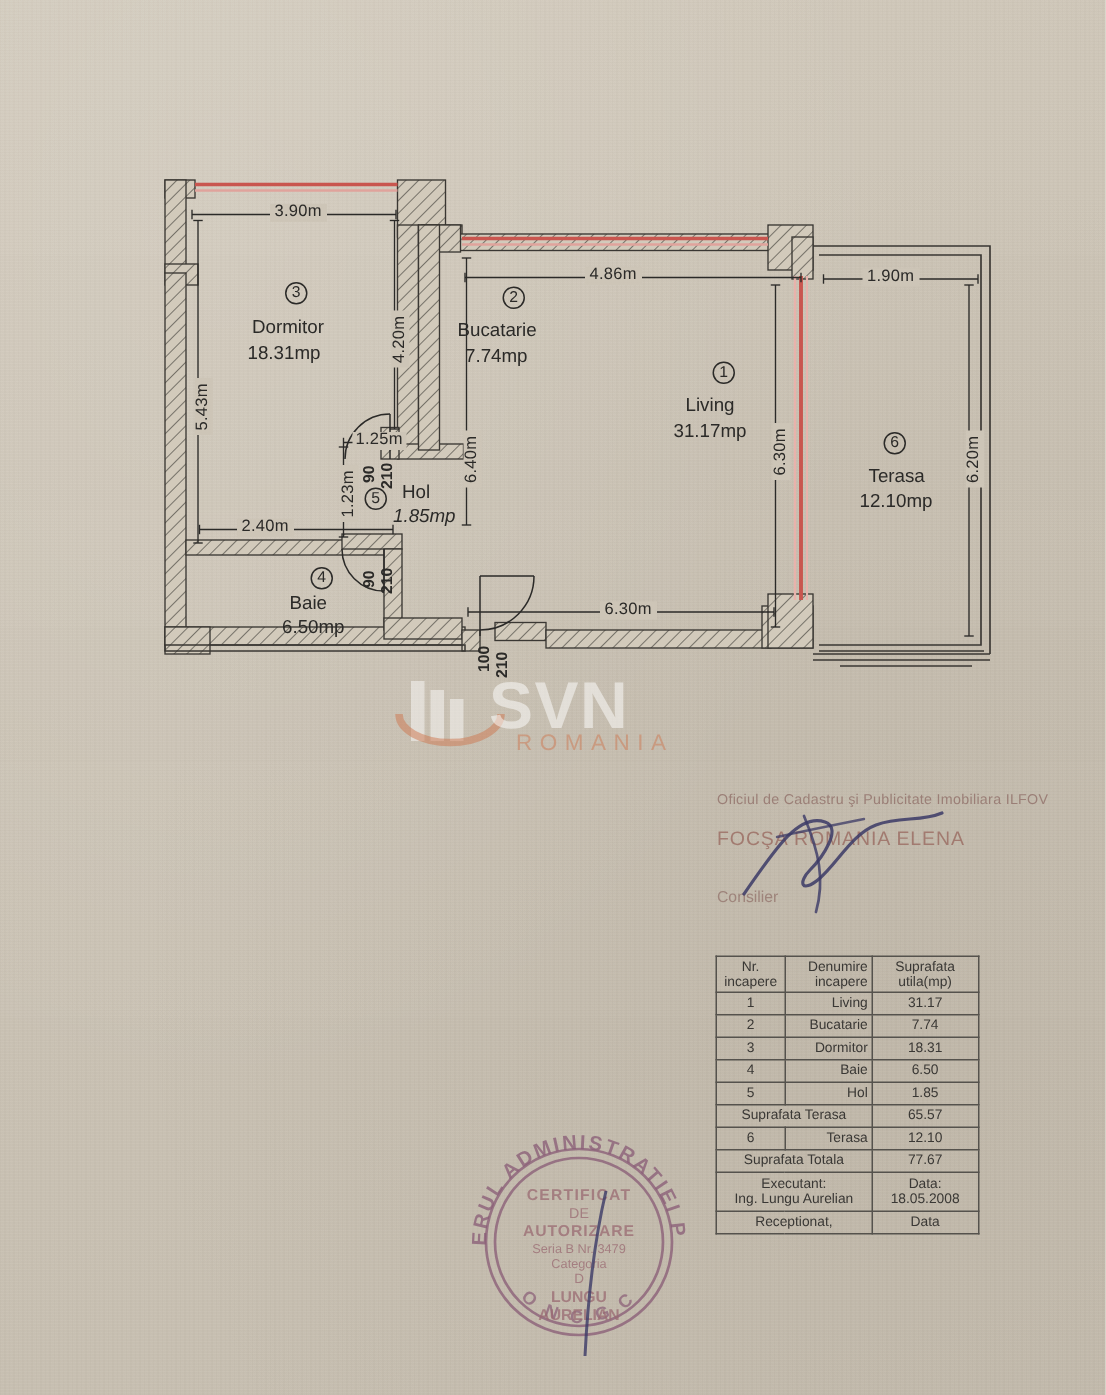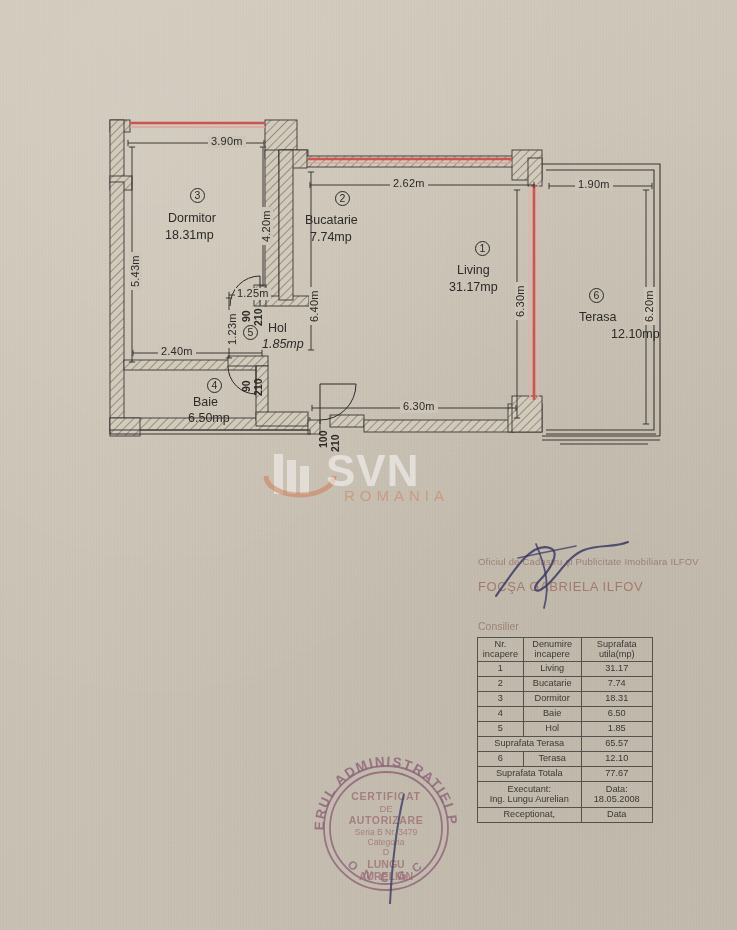--- a/index.html
+++ b/index.html
@@ -62,21 +62,21 @@
     font-size: 44px; font-weight: bold; letter-spacing: 1px;
     color: rgba(255,255,255,0.50);
   }
   #wm-sub {
     position: absolute; left: 82px; top: 39px;
     font-size: 15px; letter-spacing: 5px;
     color: rgba(205,118,78,0.48);
   }
   
   #sigblock { position: absolute; left: 478px; top: 528px; width: 250px; }
-  #sig-office { font-size: 9.5px; color: rgba(122,78,74,0.55); letter-spacing: 0.2px; margin-top: 28px; }
+  #sig-office { font-size: 9.5px; color: rgba(122,78,74,0.55); letter-spacing: 0.2px; }
   #sig-name { font-size: 13px; color: rgba(140,80,72,0.60); letter-spacing: 0.6px; margin-top: 12px; }
   #sig-role { font-size: 10.5px; color: rgba(122,78,74,0.50); margin-top: 26px; }
   #sig-scribble { position: absolute; left: 10px; top: -4px; pointer-events: none; }
   
   #stamp { position: absolute; left: 306px; top: 748px; width: 160px; height: 160px; pointer-events: none; }
   
   #tbl {
     position: absolute; left: 477px; top: 637px;
     width: 176px;
     border-collapse: collapse;
@@ -84,21 +84,21 @@
     font-size: 9.2px;
   }
   #tbl td {
     border: 1px solid #55524d;
     text-align: center;
     padding: 1px 2px;
     line-height: 1.12;
     height: 15px;
   }
   #tbl td.c1 { width: 46px; }
-  #tbl td.c2 { width: 58px; }
+  #tbl td.c2 { width: 58px; text-align: right; }
   #tbl td.c3 { width: 72px; }
   #tbl tr.hdr td { height: 23px; }
   #tbl td.tall { height: 26px; margin-top: 19px; }
 </style>
 </head>
 <body>
 
 <div id="page">
   <div id="grain"></div>
 
@@ -226,34 +226,34 @@
   <div class="numcircle" style="left:335px; top:191px;">2</div>
   <div class="txt roomname" style="left:305px; top:214px;">Bucatarie</div>
   <div class="txt roomarea" style="left:310px; top:231px;">7.74mp</div>
 
   <div class="numcircle" style="left:475px; top:241px;">1</div>
   <div class="txt roomname" style="left:457px; top:264px;">Living</div>
   <div class="txt roomarea" style="left:449px; top:281px;">31.17mp</div>
 
   <div class="numcircle" style="left:589px; top:288px;">6</div>
   <div class="txt roomname" style="left:579px; top:311px;">Terasa</div>
-  <div class="txt roomarea" style="left:573px; top:328px;margin-left:38px;">12.10mp</div>
+  <div class="txt roomarea" style="left:573px; top:328px;">12.10mp</div>
 
   <div class="numcircle" style="left:243px; top:325px;">5</div>
   <div class="txt roomname" style="left:268px; top:322px;">Hol</div>
   <div class="txt roomarea" style="left:262px; top:338px;font-style:italic;">1.85mp</div>
 
   <div class="numcircle" style="left:207px; top:378px;">4</div>
   <div class="txt roomname" style="left:193px; top:396px;">Baie</div>
   <div class="txt roomarea" style="left:188px; top:412px;text-align:center;">6.50mp</div>
 
-  <div class="txt dim" style="left:180px; top:136px; background:#cdc5b7; padding:0 3px;margin-left:28px;">3.90m</div>
+  <div class="txt dim" style="left:180px; top:136px; background:#cdc5b7; padding:0 3px;">3.90m</div>
   <div class="txt dim" style="left:158px; top:346px; background:#cdc5b7; padding:0 3px;">2.40m</div>
   <div class="txt dim" style="left:235px; top:288px; background:#cdc5b7; padding:0 2px;">1.25m</div>
-  <div class="txt dim" style="left:390px; top:178px; background:#cdc5b7; padding:0 3px;">2.62m</div>
+  <div class="txt dim" style="left:390px; top:178px; background:#cdc5b7; padding:0 3px;">4.86m</div>
   <div class="txt dim" style="left:400px; top:401px; background:#cdc5b7; padding:0 3px;">6.30m</div>
   <div class="txt dim" style="left:575px; top:179px; background:#cdc5b7; padding:0 3px;">1.90m</div>
 
   <div class="txt dim dimv" style="left:130px; top:290px; transform:rotate(-90deg); background:#cdc5b7; padding:0 3px;">5.43m</div>
   <div class="txt dim dimv" style="left:261px; top:245px; transform:rotate(-90deg); background:#cdc5b7; padding:0 3px;">4.20m</div>
   <div class="txt dim dimv" style="left:227px; top:348px; transform:rotate(-90deg); background:#cdc5b7; padding:0 3px;">1.23m</div>
   <div class="txt dim dimv" style="left:309px; top:325px; transform:rotate(-90deg); background:#cdc5b7; padding:0 3px;">6.40m</div>
   <div class="txt dim dimv" style="left:515px; top:320px; transform:rotate(-90deg); background:#cdc5b7; padding:0 3px;">6.30m</div>
   <div class="txt dim dimv" style="left:644px; top:325px; transform:rotate(-90deg); background:#cdc5b7; padding:0 3px;">6.20m</div>
 
@@ -274,21 +274,21 @@
         <rect x="38" y="16" width="9" height="28" fill="rgba(255,255,255,0.46)"></rect>
         <path d="M 4 26 A 34 19 0 0 0 72 26" fill="none" stroke="rgba(205,118,78,0.50)" stroke-width="5"></path>
       </g>
     </svg>
     <div id="wm-text">SVN</div>
     <div id="wm-sub">ROMANIA</div>
   </div>
 
   <div id="sigblock">
     <div id="sig-office">Oficiul de Cadastru şi Publicitate Imobiliara ILFOV</div>
-    <div id="sig-name">FOCŞA GABRIELA ILFOV</div>
+    <div id="sig-name">FOCŞA ROMANIA ELENA</div>
     <div id="sig-role">Consilier</div>
     <svg id="sig-scribble" width="200" height="90">
       <path d="M 8 72 C 30 40, 45 18, 62 24 C 74 28, 60 48, 52 56 C 44 64, 46 72, 58 62 C 70 52, 80 32, 96 26 C 112 20, 126 24, 140 18" fill="none" stroke="#3b3a66" stroke-width="2.1" opacity="0.85" stroke-linecap="round"></path>
       <path d="M 48 20 C 58 44, 62 62, 56 84" fill="none" stroke="#3b3a66" stroke-width="1.8" opacity="0.8" stroke-linecap="round"></path>
       <path d="M 30 34 C 48 30, 68 26, 88 22" fill="none" stroke="#3b3a66" stroke-width="1.6" opacity="0.75" stroke-linecap="round"></path>
     </svg>
   </div>
 
   <svg id="stamp" viewBox="0 0 160 160">
     <defs>

